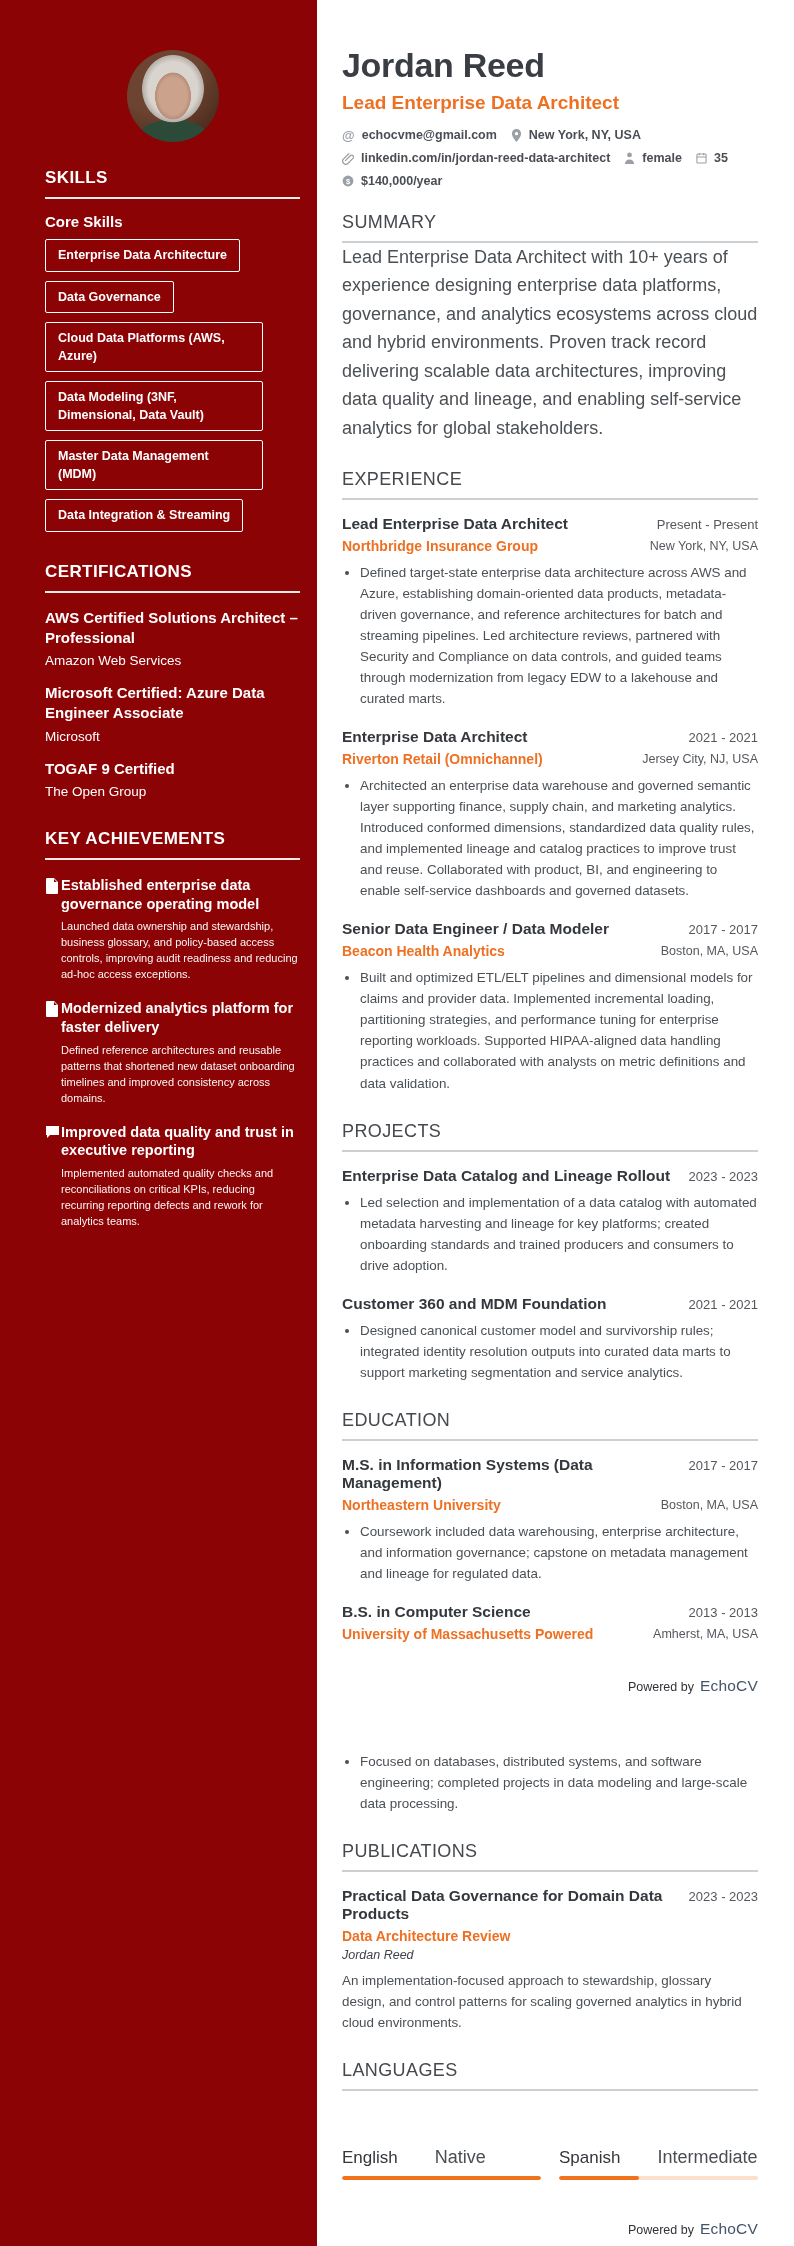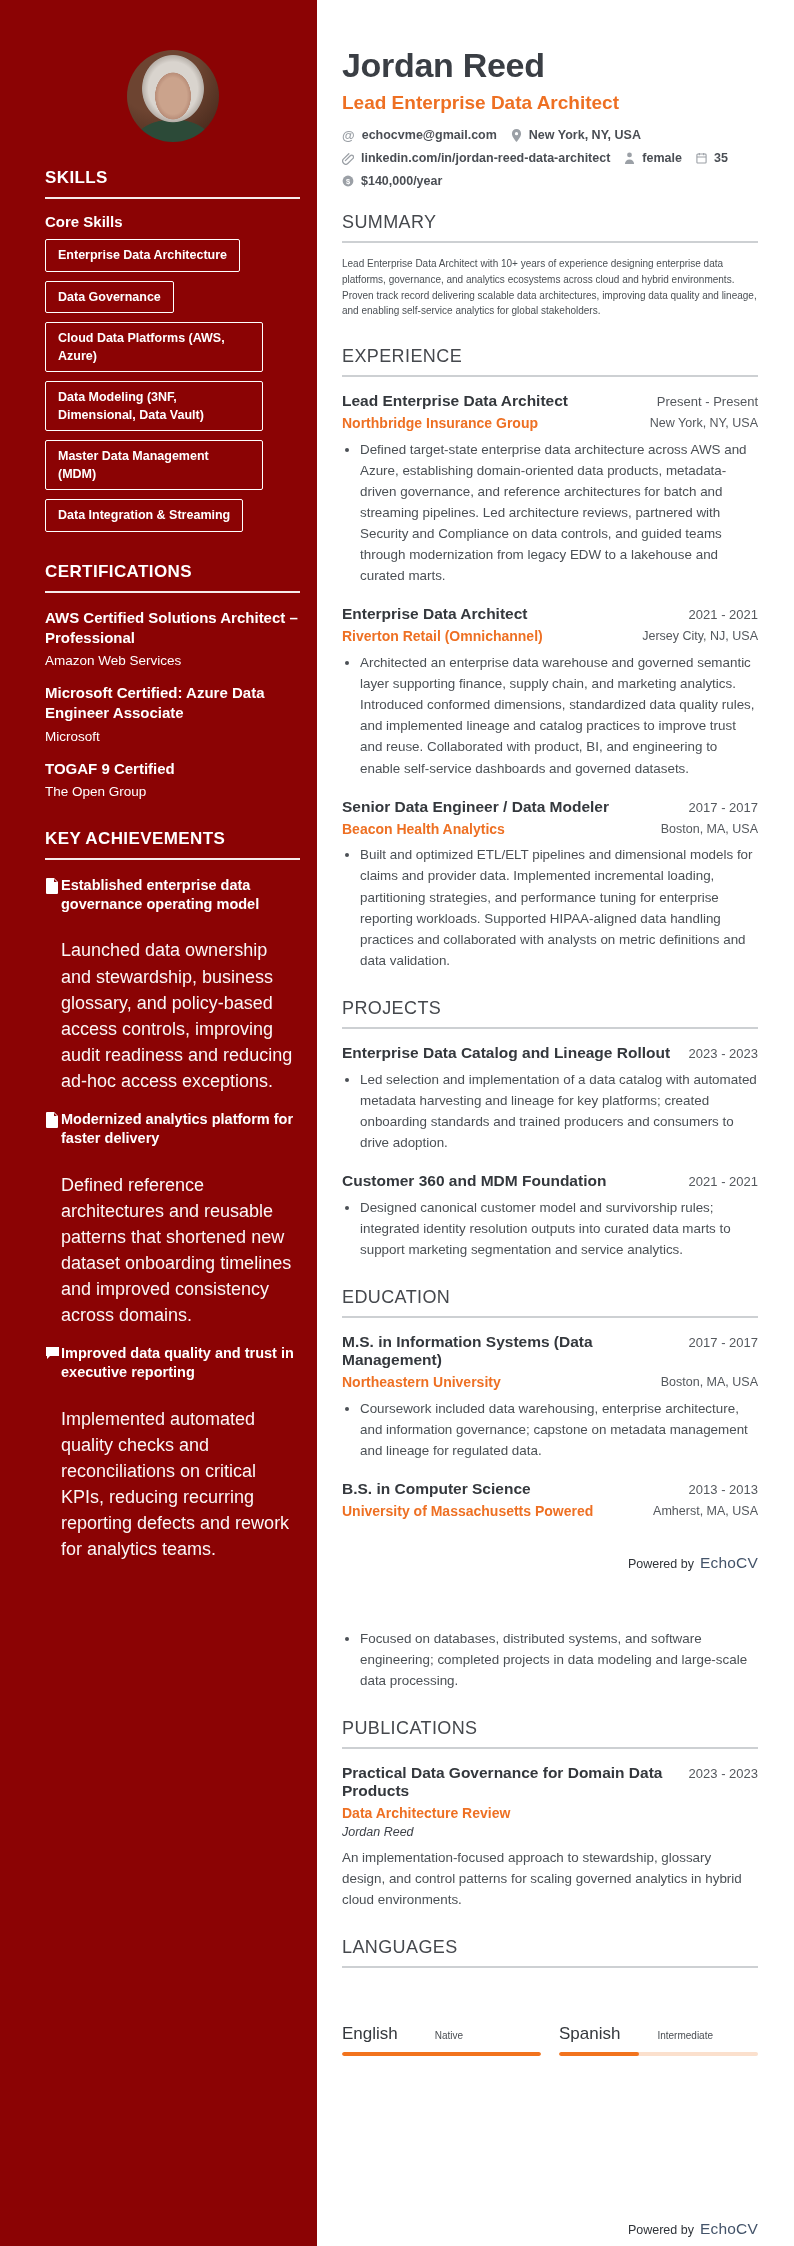--- a/index.html
+++ b/index.html
@@ -34,36 +34,36 @@
   .group-title{font-size:15px;font-weight:700;margin-top:14px;}
   .chip{width:fit-content;max-width:218px;border:1.5px solid #fff;border-radius:2px;
     padding:7px 12px 6px;font-size:12.5px;font-weight:700;line-height:1.4;margin-top:9px;}
   .cert{margin-top:15px;}
   .cert-name{font-size:15px;font-weight:700;line-height:1.35;}
   .cert-issuer{font-size:13.5px;font-weight:400;margin-top:5px;}
   .ach{display:flex;gap:1px;margin-top:16px;}
   .ach-ic{flex:none;width:15px;padding-top:2px;color:#fff;}
   .ach-ic svg{display:block;}
   .ach-title{font-size:14.5px;font-weight:700;line-height:1.3;}
-  .ach-desc{font-size:18px;line-height:1.45;margin-top:24px;color:rgba(255,255,255,.97);}
+  .ach-desc{font-size:11px;line-height:1.45;margin-top:6px;color:rgba(255,255,255,.97);}
 
   
   .main{margin-left:317px;padding:46px 36px 40px 25px;position:relative;}
   .name{font-size:34px;font-weight:800;color:var(--dark);letter-spacing:-.3px;}
   .job-title{font-size:19px;font-weight:700;color:var(--orange);margin-top:7px;}
   .contacts{display:flex;flex-wrap:wrap;column-gap:14px;row-gap:9px;margin-top:14px;max-width:420px;}
   .contact{display:flex;align-items:center;gap:7px;font-size:12.5px;font-weight:600;color:#4a4e54;}
   .cicon{flex:none;color:var(--icon);display:flex;align-items:center;}
   .cicon svg{display:block;}
   .at-glyph{font-size:13px;font-weight:700;color:var(--icon);line-height:1;}
 
   .section{margin-top:27px;}
   .sec-h{font-size:18px;font-weight:500;color:#45484d;letter-spacing:.4px;}
   .sec-rule{height:2px;background:var(--rule);margin:8px 0 0;}
-  .summary-p{font-size:10px;line-height:1.58;color:var(--body);margin-top:13px;}
+  .summary-p{font-size:18px;line-height:1.58;color:var(--body);}
 
   .entry{margin-top:19px;}
   .e-head{display:flex;justify-content:space-between;align-items:baseline;}
   .role{font-size:15.5px;font-weight:700;color:#34383d;}
   .role.md{font-weight:600;}
   .dates{font-size:13px;font-weight:500;color:var(--meta);white-space:nowrap;padding-left:12px;}
   .e-sub{display:flex;justify-content:space-between;margin-top:5px;}
   .company{font-size:14px;font-weight:600;color:var(--orange);}
   .loc{font-size:12.5px;font-weight:500;color:var(--meta);text-align:right;max-width:118px;line-height:1.35;}
   ul.bullets{margin:7px 0 0;padding-left:18px;}
@@ -71,21 +71,21 @@
   .authors{font-size:12.5px;font-style:italic;color:#3f434a;margin-top:4px;}
   .pub-desc{font-size:13.4px;line-height:1.57;color:var(--body);margin-top:8px;}
 
   .pagebreak{display:flex;justify-content:flex-end;align-items:baseline;gap:6px;margin:34px 0 56px;}
   .pb-prefix{font-size:12.5px;font-weight:500;color:#2f3338;}
   .pb-brand{font-size:15.5px;font-weight:500;color:var(--brand);letter-spacing:.2px;}
 
   .langs{display:grid;grid-template-columns:1fr 1fr;column-gap:18px;margin-top:16px;}
   .lang-head{display:flex;align-items:baseline;gap:13px;margin-top:40px;}
   .lang-name{font-size:17px;font-weight:500;color:#34383d;}
-  .lang-level{font-size:10px;font-weight:500;color:#4a4e53;padding-left:24px;}
+  .lang-level{font-size:18px;font-weight:500;color:#4a4e53;padding-left:24px;}
   .bar{height:4px;border-radius:2px;background:var(--track);margin-top:8px;overflow:hidden;}
   .bar-fill{height:100%;border-radius:2px;background:#f2731d;}
 
   .footer-mark{position:absolute;right:36px;bottom:8px;display:flex;align-items:baseline;gap:6px;}
 </style>
 </head>
 <body>
 
 <div class="page">
 

